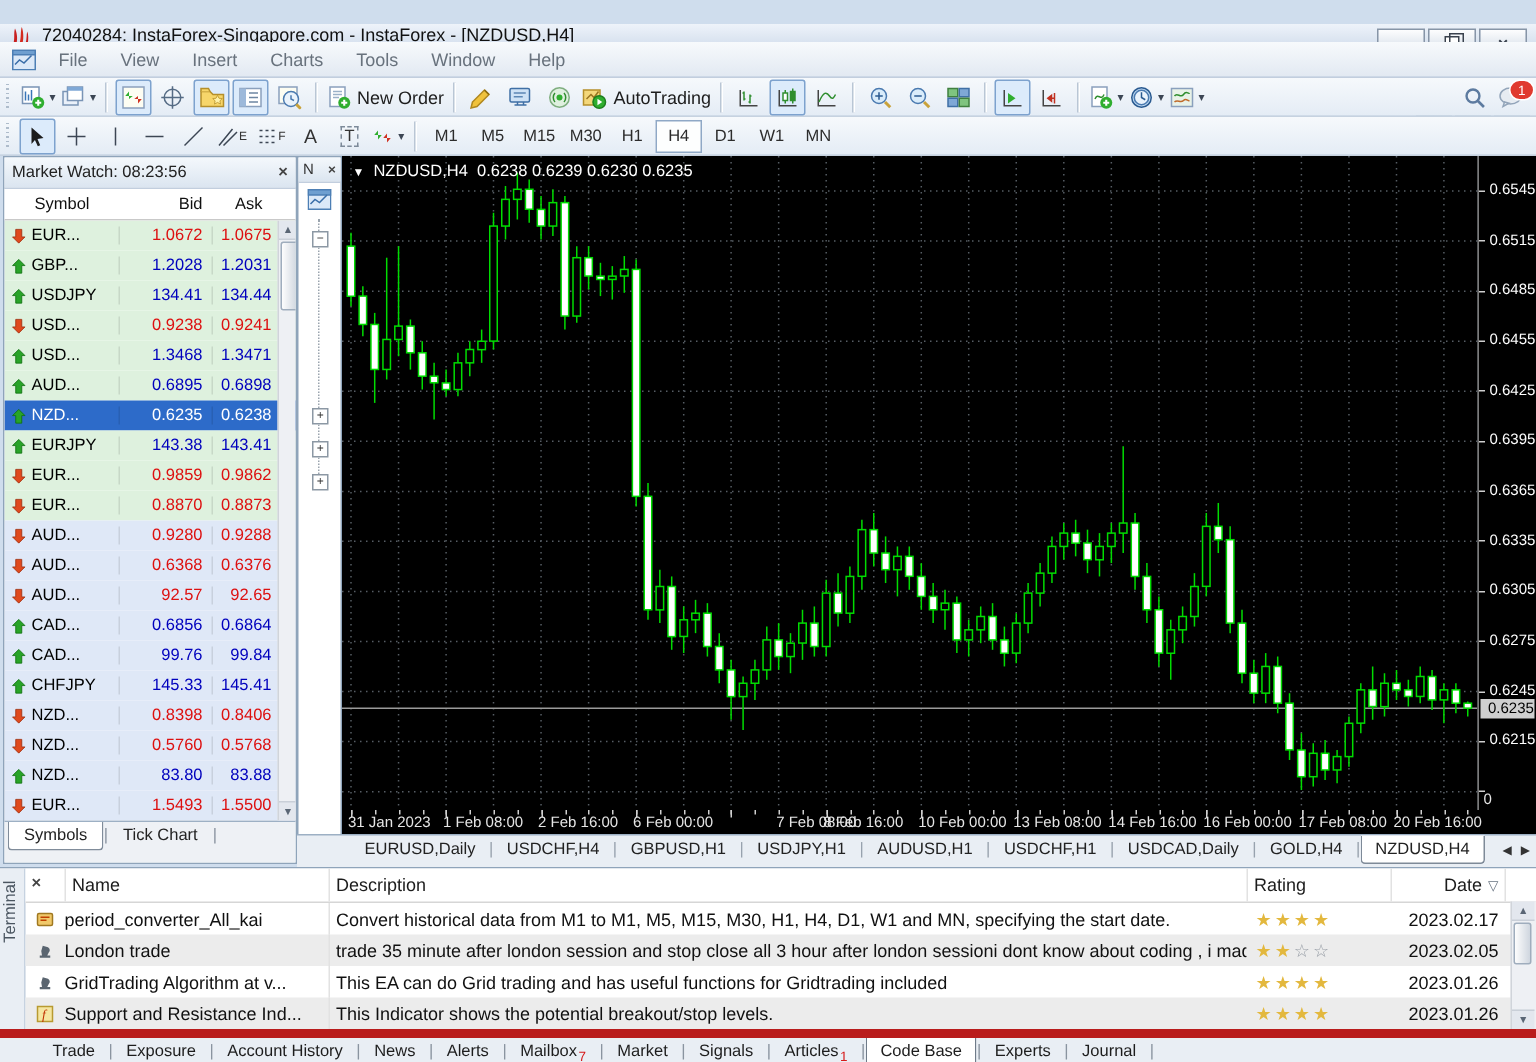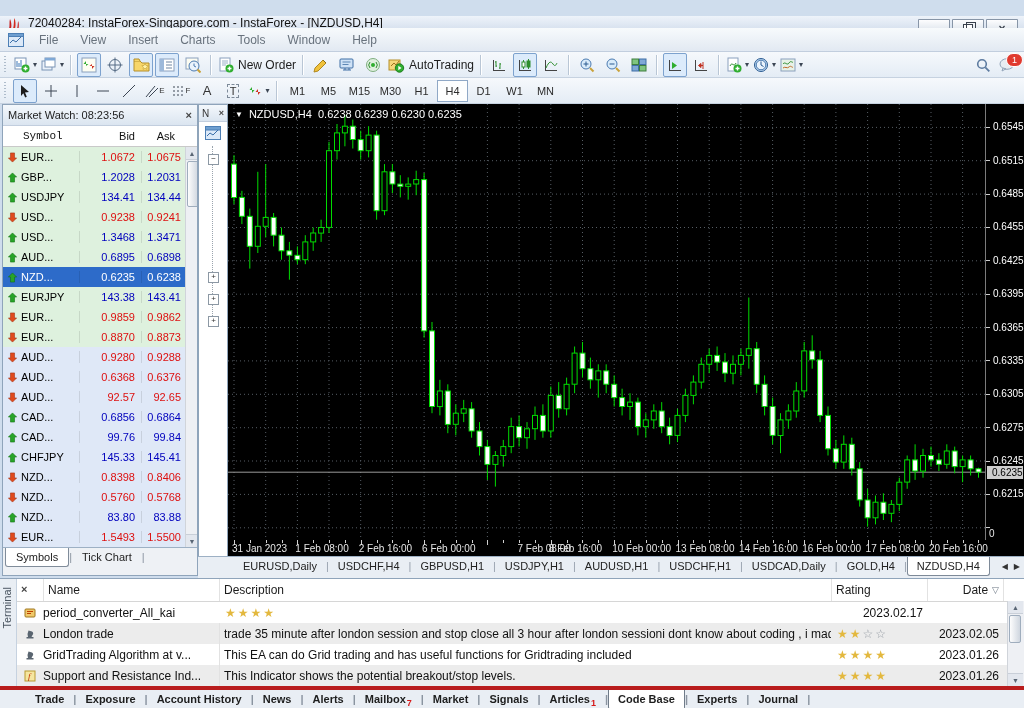--- a/index.html
+++ b/index.html
@@ -125,22 +125,22 @@
   .term-row.alt{background:#ececec;}
   .term-row .nm{white-space:nowrap;overflow:hidden;}
   .term-row .ds{white-space:nowrap;overflow:hidden;border-left:1px solid #e2e2e2;padding-left:4px;height:100%;display:flex;align-items:center;}
   .term-row .rt{padding-left:6px;letter-spacing:2px;}
   .term-row .dt{text-align:right;padding-right:4px;}
   .star-f{color:#e3b83e;font-size:12px;}
   .star-e{color:#9aa0a8;font-size:12px;}
   .term-scroll{position:absolute;right:0;top:22px;bottom:0;width:16px;background:#eef0f4;border-left:1px solid #d0d4da;}
   .term-scroll .sc-btn{width:15px;}
   
-  .btabs{left:0;top:686px;width:1024px;height:22px;background:#e9eef4;border-top:4px solid #b91c1c;
-    display:flex;align-items:flex-start;box-sizing:border-box;padding-left:26px;font-weight:bold;}
+  .btabs{left:0;top:686px;width:1024px;height:22px;background:#e9eef4;border-top:6px solid #b91c1c;
+    display:flex;align-items:flex-start;box-sizing:border-box;padding-left:26px;}
   .btab{font-size:11px;color:#1d1d1d;padding:3px 9px;white-space:nowrap;position:relative;}
   .btab.active{background:#fff;border:1px solid #6f7b89;border-top:none;border-radius:0 0 2px 2px;}
   .bbadge{color:#d61a1a;font-size:9px;vertical-align:sub;margin-left:1px;}
   .bt-sep{color:#8a94a0;padding-top:3px;font-size:11px;}
   svg{display:block;}
 </style>
 </head>
 <body>
 
 <div class="abs titlebar">
@@ -459,21 +459,21 @@
     </span>
 </div>
 
 <div class="abs mw">
   <div class="mw-header">
     <span>Market Watch: 08:23:56</span>
     <span class="x-btn">×</span>
   </div>
   <div class="mw-cols">
     <span></span>
-    <span style="padding-left:2px;font-family:Liberation Mono, monospace;">Symbol</span>
+    <span style="padding-left:2px;">Symbol</span>
     <span class="c">Bid</span>
     <span class="c" style="padding-right:12px;">Ask</span>
   </div>
   <div class="mw-rows" id="mw-rows">
     <span class="mw-row zone-green">
         <span style="text-align: center;">
           <svg width="11" height="11" viewBox="0 0 12 12" style="margin: 0px auto;">
             <path d="M6 11L1.5 6.5h2.3V1h4.4v5.5h2.3z" fill="#e04a1e" stroke="#9e2e0e" stroke-width="0.6"></path>
           </svg>
         </span>
@@ -1091,20 +1091,21 @@
     </div>
     <div id="term-rows">
         <span class="term-row">
           <span style="text-align: center;">
             <svg width="12" height="12" viewBox="0 0 12 12" style="margin: 0px auto;">
               <rect x="1" y="2" width="10" height="8" rx="1" fill="#f0c96a" stroke="#a07820"></rect>
               <path d="M3 4.5h6M3 6.5h4" stroke="#c04000"></path>
             </svg>
           </span>
           <span class="nm">period_converter_All_kai</span>
+          <span class="ds">Convert historical data from M1 to M1, M5, M15, M30, H1, H4, D1, W1 and MN, specifying the start date.</span>
           <span class="rt"><span class="star-f">★</span><span class="star-f">★</span><span class="star-f">★</span><span class="star-f">★</span></span>
           <span class="dt">2023.02.17</span>
           <span></span>
         </span>
         <span class="term-row alt">
           <span style="text-align: center;">
             <svg width="12" height="12" viewBox="0 0 12 12" style="margin: 0px auto;">
               <path d="M2.5 10.5h7v-1.5h-7zM4 9l-.5-3 1-3.5 3.5 1c1.5 1 1.5 2.5.5 3.5L7.5 9z" fill="#5a6570"></path>
             </svg>
           </span>

